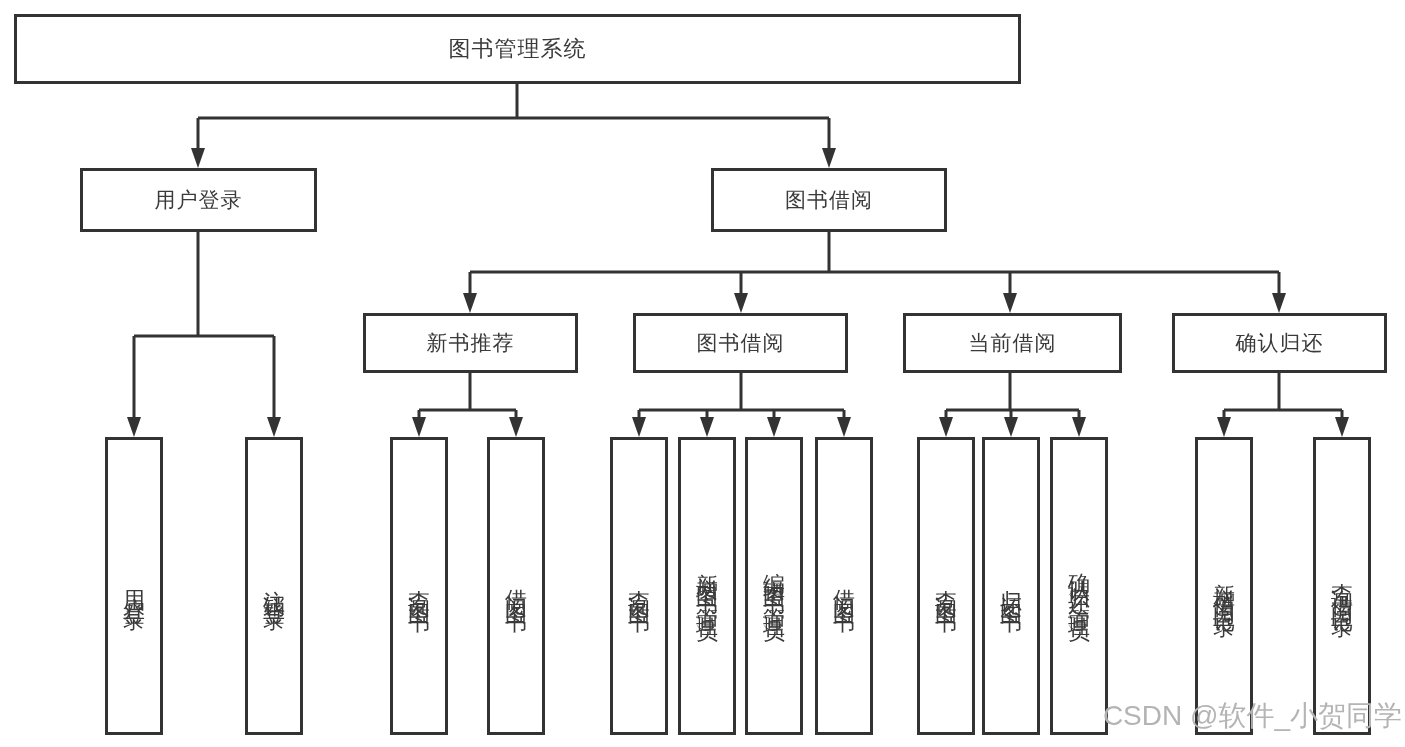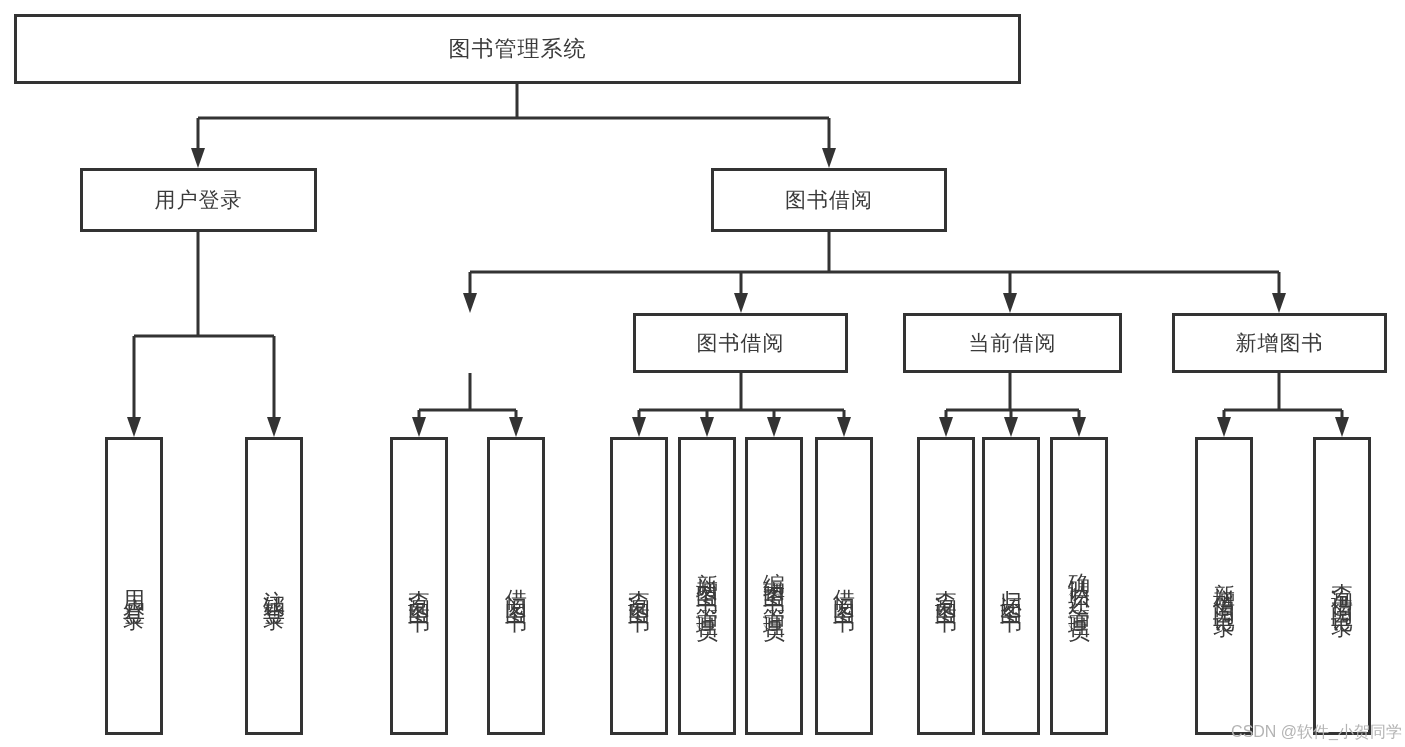--- a/index.html
+++ b/index.html
@@ -60,22 +60,22 @@
     font-size: 22px;
     line-height: 1;
     letter-spacing: 7px;
     color: var(--color-text, #3a3a3a);
     z-index: 2;
     white-space: nowrap;
   }
   .watermark {
     position: absolute;
     right: 3px;
-    bottom: 4px;
-    font-size: 16px;
+    bottom: 12px;
+    font-size: 28px;
     color: var(--color-watermark, #b4b4b4);
     z-index: 5;
     white-space: nowrap;
   }
 </style>
 </head>
 <body>
 
 <div class="canvas">
 
@@ -117,23 +117,24 @@
       <polygon points="1224,437 1217,417 1231,417"></polygon>
       <polygon points="1342,437 1335,417 1349,417"></polygon>
     </g>
   </svg>
 
   <div class="hbox" style="left:14px; top:14px; width:1007px; height:70px; font-size:22px;">图书管理系统</div>
 
   <div class="hbox" style="left:80px; top:168px; width:237px; height:64px;">用户登录</div>
   <div class="hbox" style="left:711px; top:168px; width:236px; height:64px;">图书借阅</div>
 
+  <div class="hbox" style="left:363px; top:313px; width:215px; height:60px;">新书推荐</div>
   <div class="hbox" style="left:633px; top:313px; width:215px; height:60px;text-align:right;">图书借阅</div>
   <div class="hbox" style="left:903px; top:313px; width:219px; height:60px;">当前借阅</div>
-  <div class="hbox" style="left:1172px; top:313px; width:215px; height:60px;">新增图书</div>
+  <div class="hbox" style="left:1172px; top:313px; width:215px; height:60px;">确认归还</div>
 
   <div class="vbox" style="left:105px;">用户登录</div>
   <div class="vbox" style="left:245px;">注销登录</div>
 
   <div class="vbox" style="left:390px;">查询图书</div>
   <div class="vbox" style="left:487px;">借阅图书</div>
 
   <div class="vbox" style="left:610px;">查询图书</div>
   <div class="vbox" style="left:678px;">新增图书（管理员）</div>
   <div class="vbox" style="left:745px;">编辑图书（管理员）</div>

